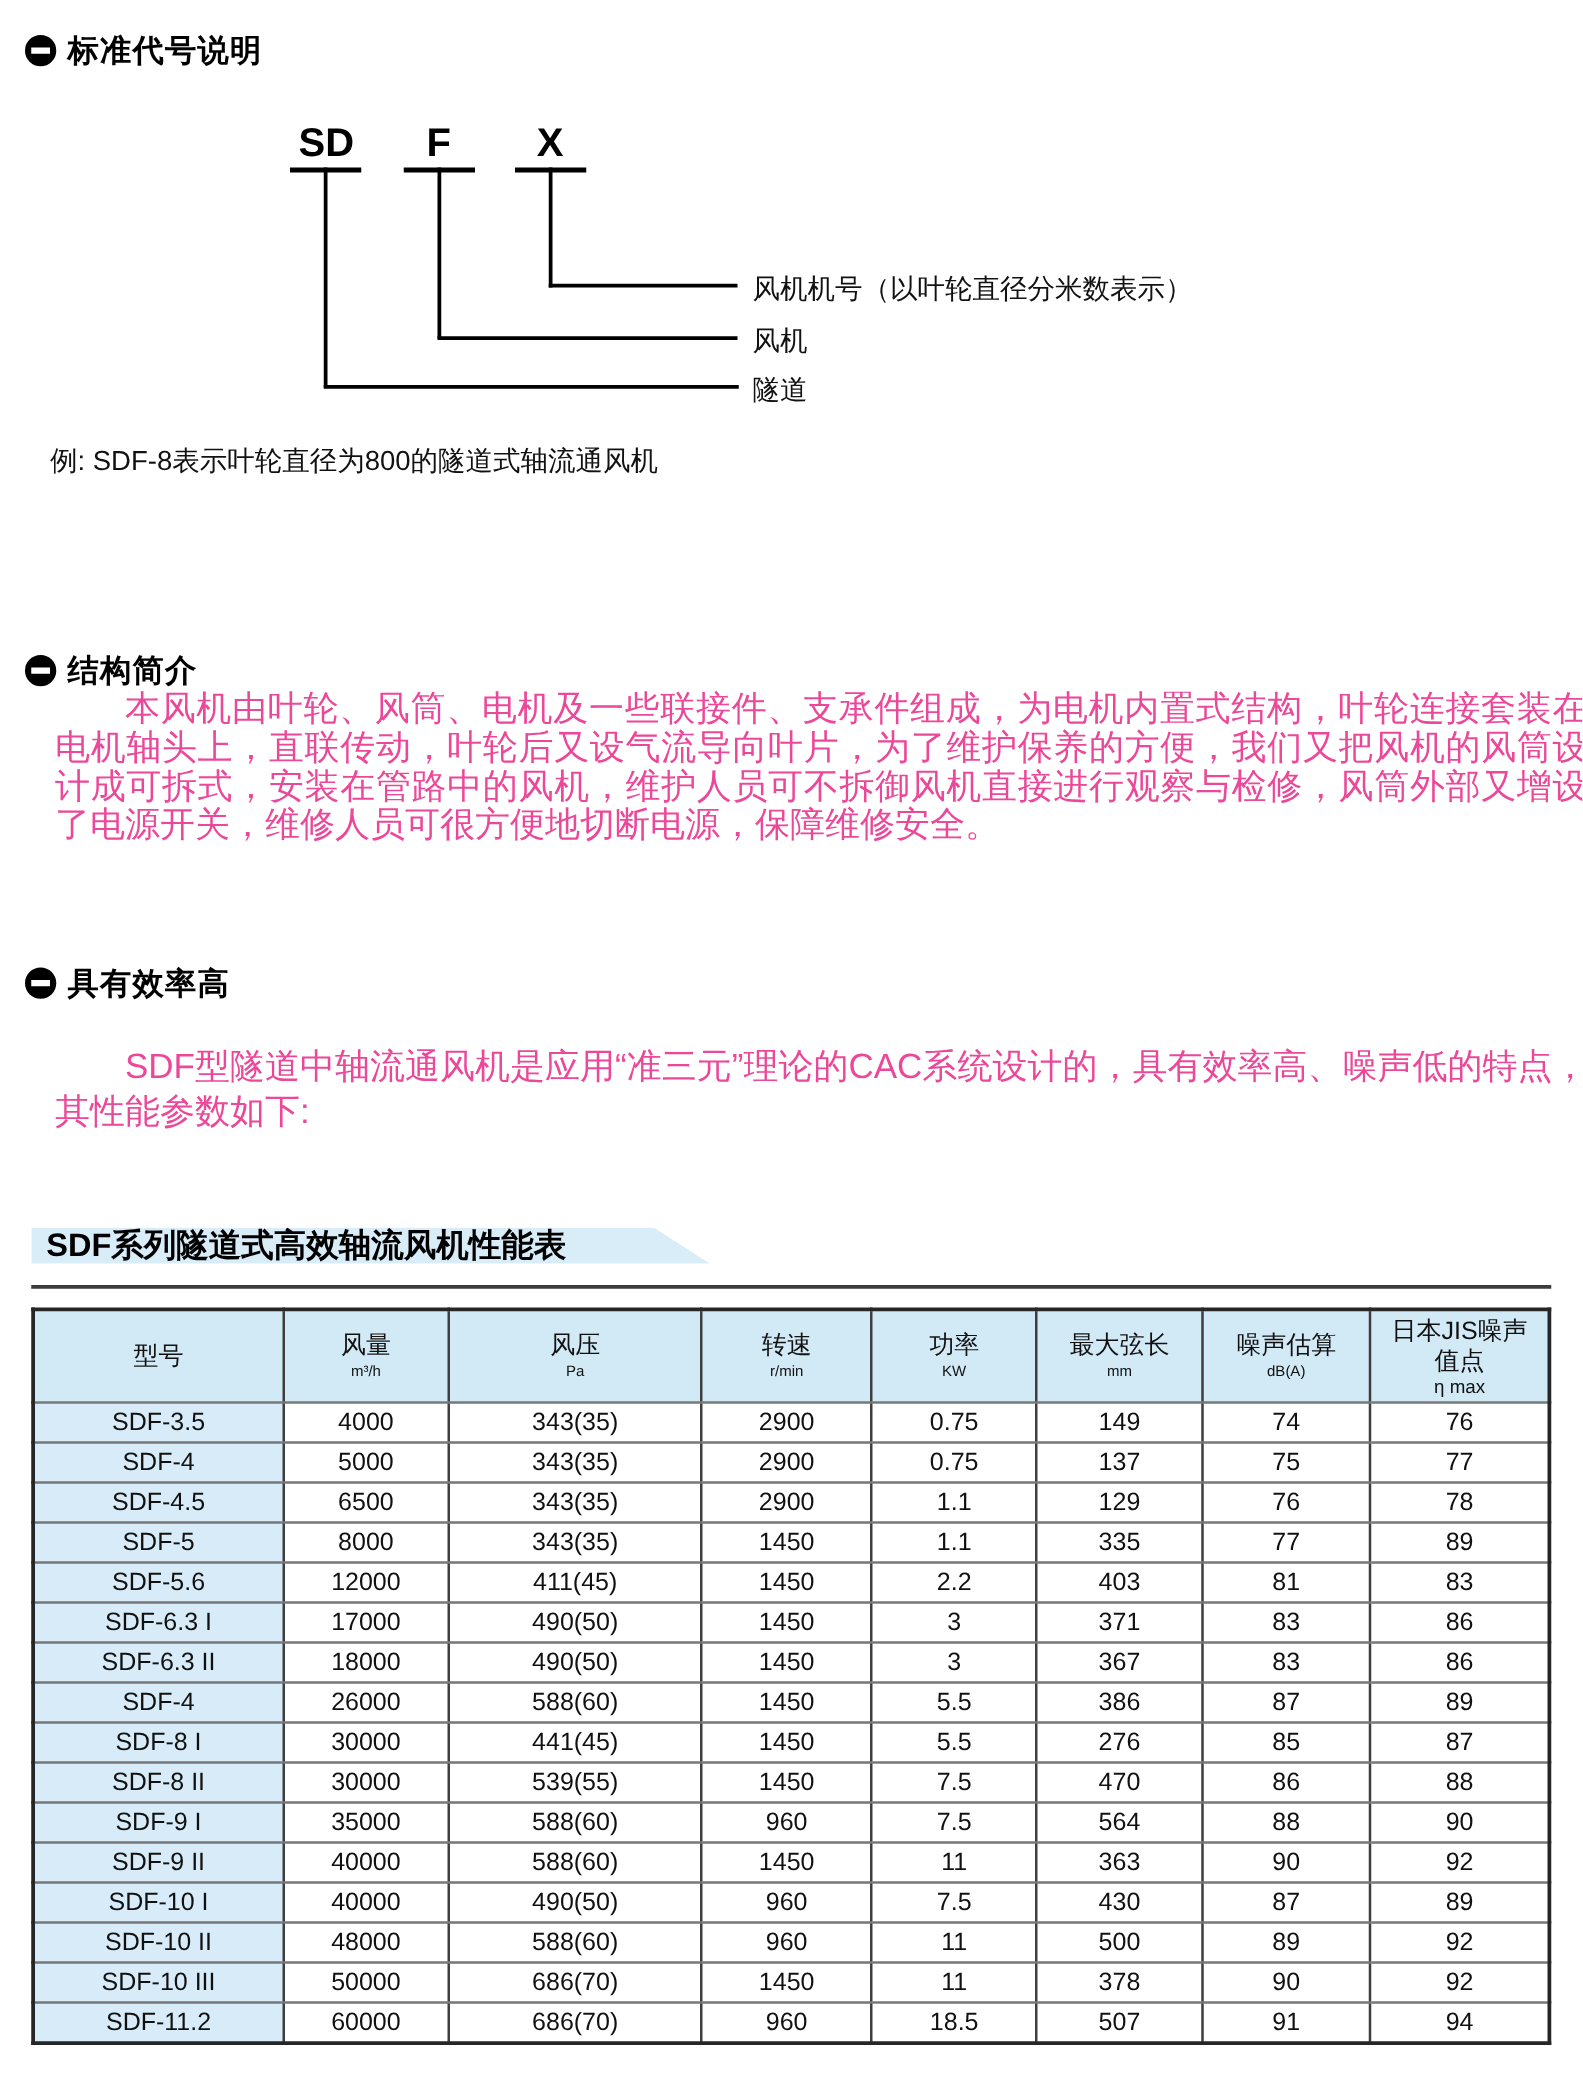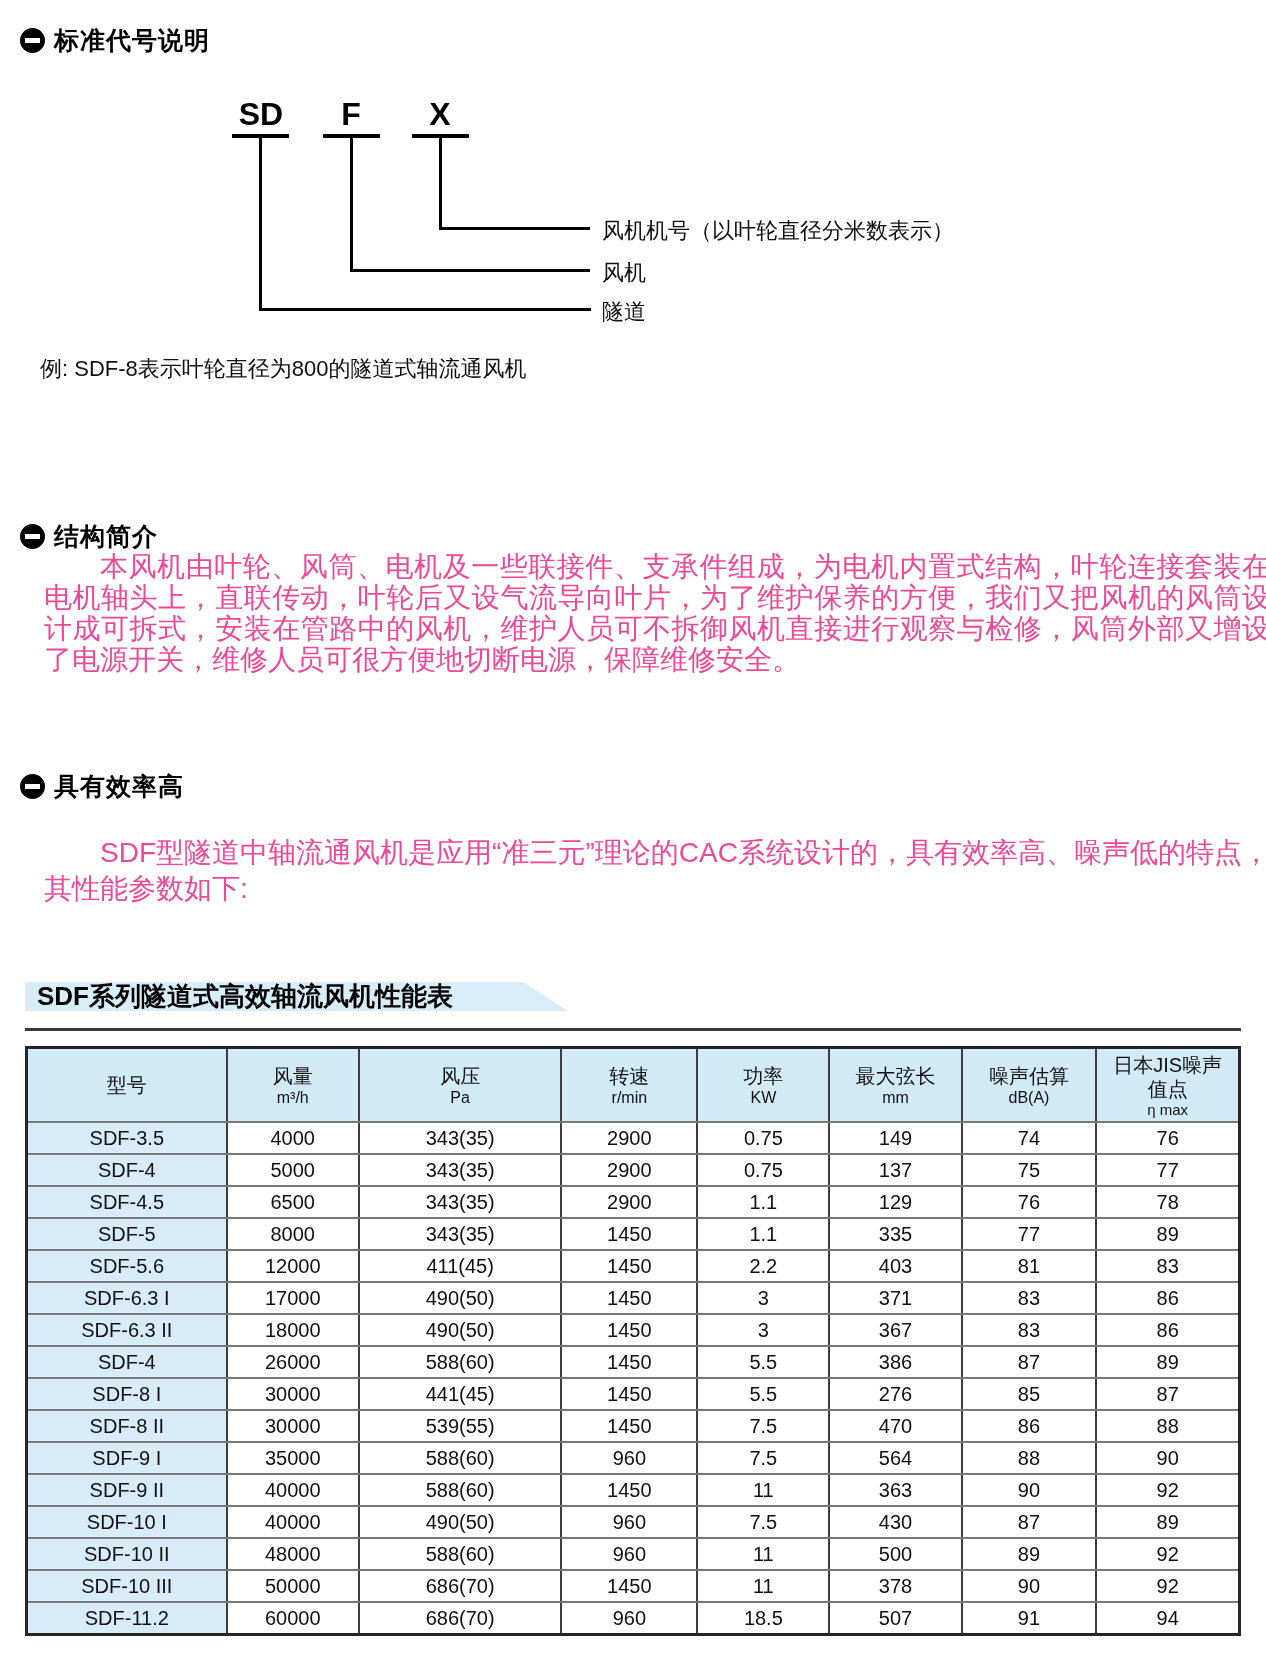--- a/index.html
+++ b/index.html
@@ -151,21 +151,21 @@
     color: #111;
   }
   .perf-table td {
     height: 30px;
     font-size: 20px;
     color: #111;
     background: #ffffff;
   }
   .perf-table td:first-child { background: #d7ecf8; }
   .h-label { font-size: 20px; line-height: 24px; }
-  .h-sub   { font-size: 16px; line-height: 19px; }
+  .h-sub   { font-size: 12px; line-height: 19px; }
   .h-sub2  { font-size: 15px; line-height: 17px; text-align: center; }
 </style>
 </head>
 <body>
 
 <div class="page">
 
   <div class="sec-heading" id="heading-code">
     <span class="bullet"></span>
     <span>标准代号说明</span>

